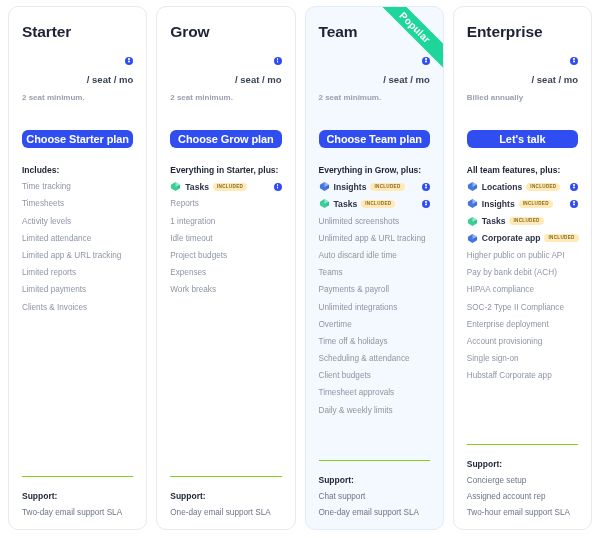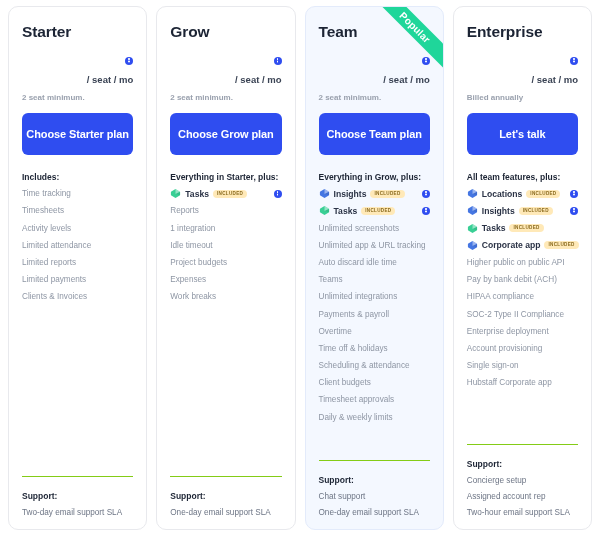--- a/index.html
+++ b/index.html
@@ -107,28 +107,28 @@
     color: #3a4354;
     font-weight: bold;
   }
   .billing-note {
     margin-top: 8px;
     font-size: 8px;
     color: #9aa1ae;
     font-weight: bold;
   }
   .cta-button {
-    margin-top: 11px;
+    margin-top: 28px;
     display: block;
     width: 100%;
     background: #2f4df0;
     color: #ffffff;
     border: none;
     border-radius: 6px;
-    padding: 15px 4px;
+    padding: 3px 4px;
     font-size: 11px;
     font-weight: bold;
     font-family: "Liberation Sans", sans-serif;
     cursor: pointer;
     letter-spacing: -.1px;
   }
   .features-head {
     margin-top: 17px;
     font-size: 8.5px;
     font-weight: bold;
@@ -209,20 +209,23 @@
           <span class="feat-label">Time tracking</span>
         </li>
         <li class="feature-item">
           <span class="feat-label">Timesheets</span>
         </li>
         <li class="feature-item">
           <span class="feat-label">Activity levels</span>
         </li>
         <li class="feature-item">
           <span class="feat-label">Limited attendance</span>
+        </li>
+        <li class="feature-item">
+          <span class="feat-label">Limited app &amp; URL tracking</span>
         </li>
         <li class="feature-item">
           <span class="feat-label">Limited reports</span>
         </li>
         <li class="feature-item">
           <span class="feat-label">Limited payments</span>
         </li>
         <li class="feature-item">
           <span class="feat-label">Clients &amp; Invoices</span>
         </li>
@@ -313,24 +316,24 @@
         <li class="feature-item">
           <span class="feat-label">Unlimited app &amp; URL tracking</span>
         </li>
         <li class="feature-item">
           <span class="feat-label">Auto discard idle time</span>
         </li>
         <li class="feature-item">
           <span class="feat-label">Teams</span>
         </li>
         <li class="feature-item">
+          <span class="feat-label">Payments &amp; payroll</span>
+        </li>
+        <li class="feature-item">
           <span class="feat-label">Unlimited integrations</span>
-        </li>
-        <li class="feature-item">
-          <span class="feat-label">Payments &amp; payroll</span>
         </li>
         <li class="feature-item">
           <span class="feat-label">Overtime</span>
         </li>
         <li class="feature-item">
           <span class="feat-label">Time off &amp; holidays</span>
         </li>
         <li class="feature-item">
           <span class="feat-label">Scheduling &amp; attendance</span>
         </li>

